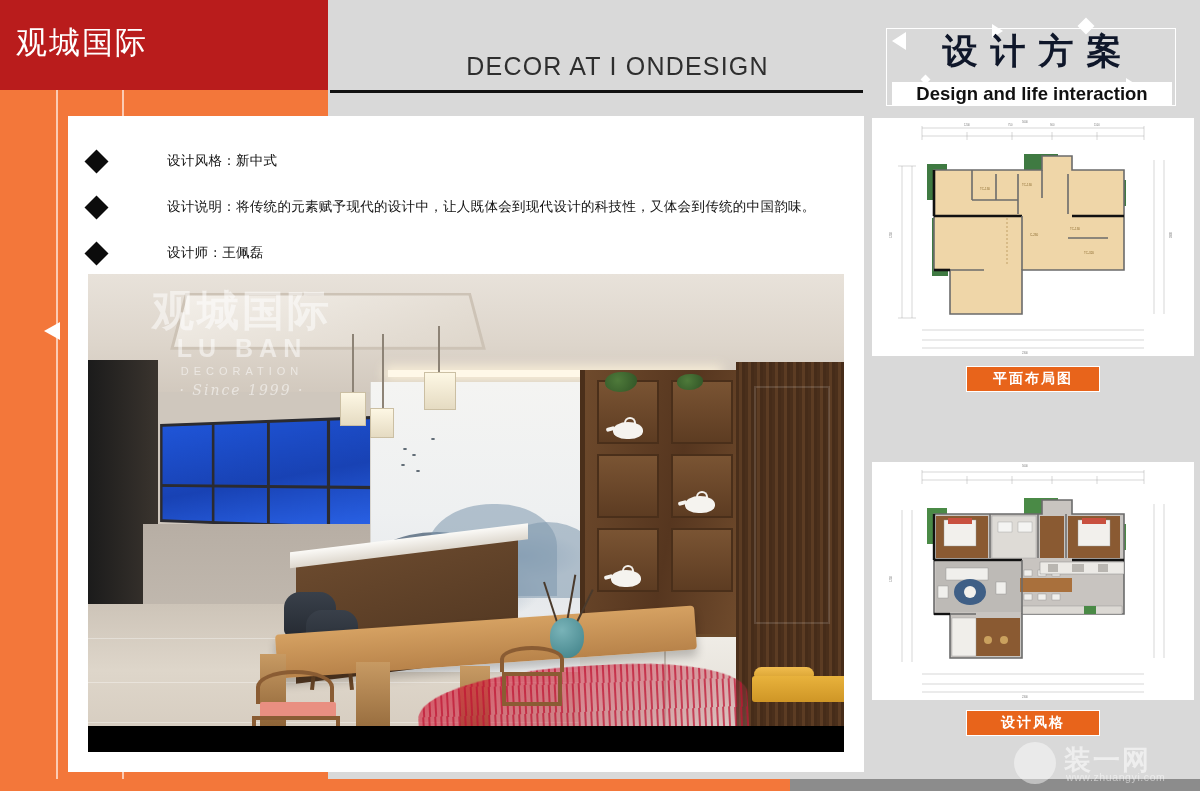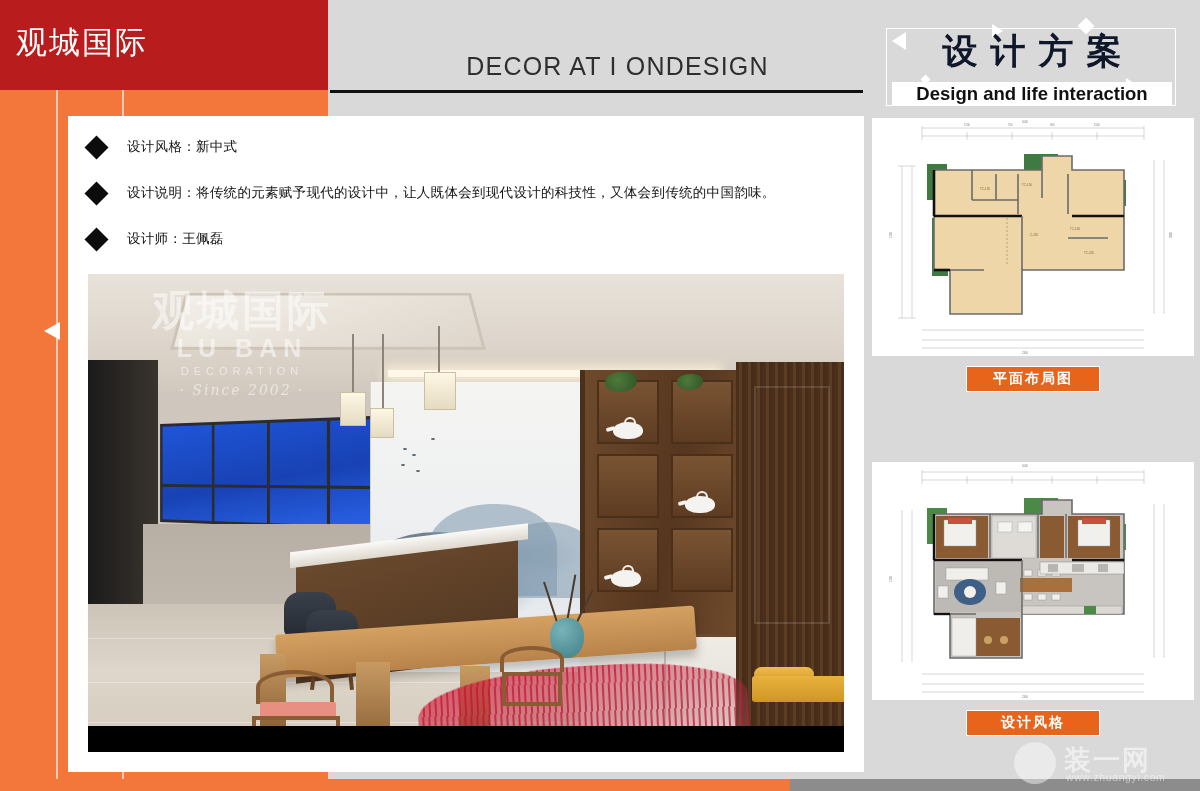--- a/index.html
+++ b/index.html
@@ -64,21 +64,21 @@
   }
   .rail-line { position: absolute; top: 0; width: 2px; height: 100%; background: rgba(255,255,255,.62); }
   .rail-mark { position: absolute; }
 
   
   .card {
     position: absolute; left: 68px; top: 116px; width: 796px; height: 656px;
     background: #fff;
   }
   .bullets { position: absolute; left: 20px; top: 8px; width: 760px; }
-  .bullet { display: flex; align-items: center; height: 46px; }
+  .bullet { display: flex; align-items: flex-end; height: 46px; gap: 40px; }
   .bullet .dmd {
     width: 17px; height: 17px; background: #0c0c0c; transform: rotate(45deg);
     flex: 0 0 17px; margin-right: 22px;
   }
   .bullet .btxt { font-size: 13.5px; color: #111; letter-spacing: .3px; }
 
   
   .photo {
     position: absolute; left: 20px; top: 158px; width: 756px; height: 478px;
     overflow: hidden; background: #cfc7bd;
@@ -365,21 +365,21 @@
       </div>
       <div class="sc pendant" style="left:336px; top:52px;">
         <div class="p-cord" style="left:14px; top:0; height:46px;"></div>
         <div class="p-shade" style="left:0; top:46px; width:32px; height:38px;"></div>
       </div>
 
       <div class="wm">
         <div class="wm-cn">观城国际</div>
         <div class="wm-en">LU BAN</div>
         <div class="wm-sub">DECORATION</div>
-        <div class="wm-since">· Since 2002 ·</div>
+        <div class="wm-since">· Since 1999 ·</div>
       </div>
 
       <div class="photo-bottom-bar"></div>
     </div>
   </div>
 
   <div class="plan-panel plan-top">
     <svg class="plan-svg" viewBox="0 0 322 238">
       <rect x="0" y="0" width="322" height="238" fill="#ffffff"></rect>
       <g stroke="#9a9a9a" stroke-width="0.4" fill="none">

